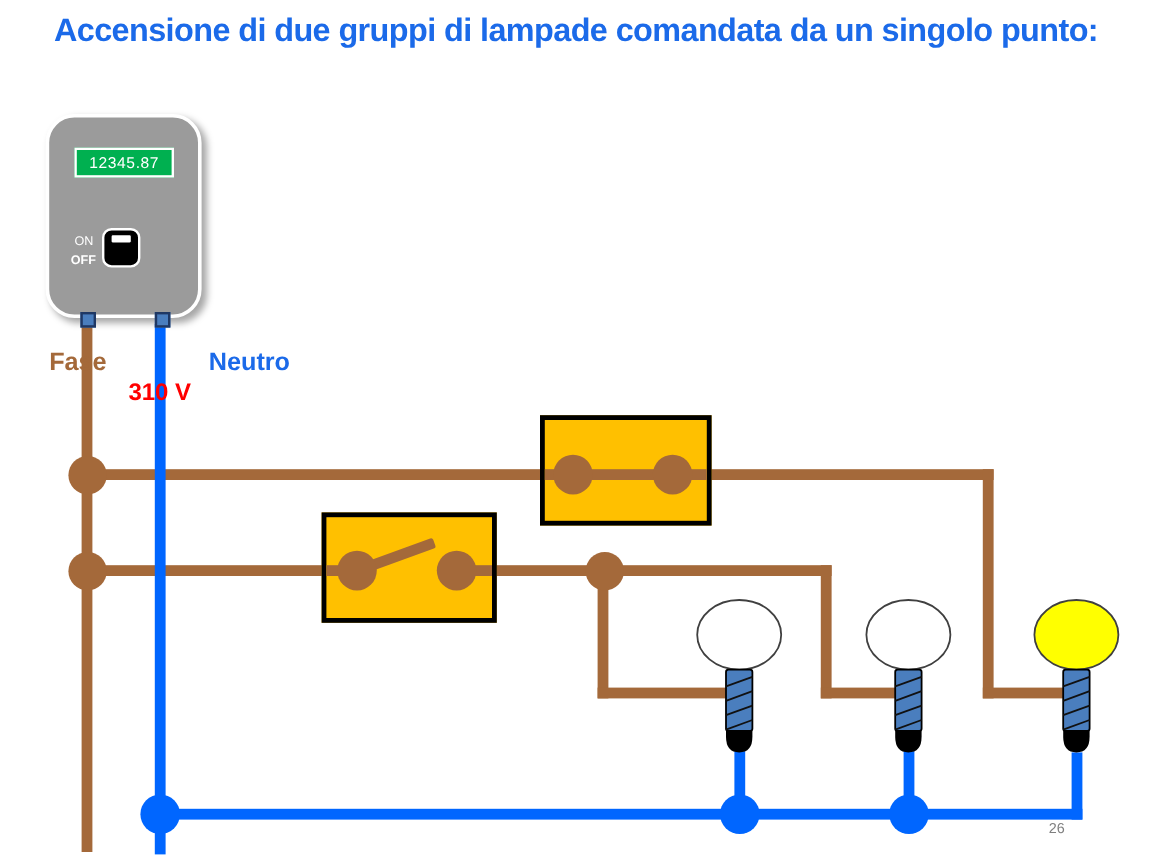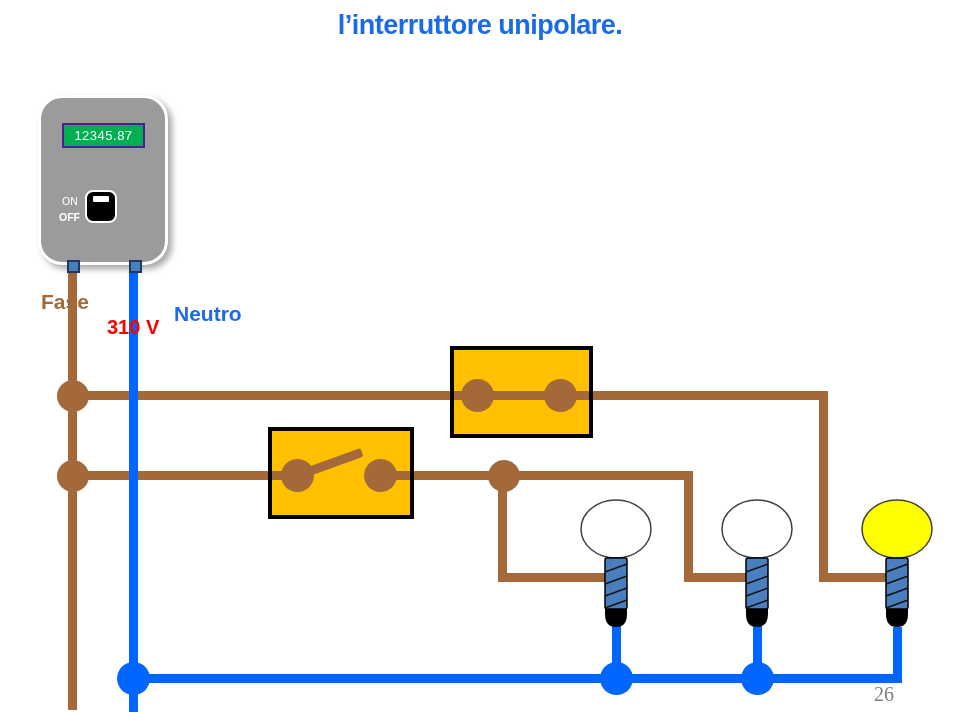--- a/index.html
+++ b/index.html
@@ -44,49 +44,49 @@
   
   .lamp{position:absolute;z-index:3;}
   
   .meter{
     position:absolute;left:38px;top:95px;width:130px;height:170px;
     background:var(--meter-gray,#9B9B9B);border:3px solid #fff;border-radius:24px;
     box-shadow:4px 4px 6px rgba(0,0,0,0.35);z-index:4;box-sizing:border-box;
   }
   .display{
     position:absolute;left:21px;top:25px;width:79px;height:21px;
-    background:var(--display-green,#00B050);border:2px solid #4c1d95;
+    background:var(--display-green,#00B050);border:2px solid #ffffff;
     color:#fff;font-size:13px;text-align:center;line-height:21px;letter-spacing:0.5px;
   }
   .onoff{position:absolute;color:#fff;font-size:10.5px;font-weight:normal;}
   .toggle{
     position:absolute;left:44px;top:92px;width:28px;height:29px;background:#000;
     border:2px solid #fff;border-radius:8px;display:flex;justify-content:center;
   }
   .toggle-pill{width:16px;height:6px;background:#fff;border:1.5px solid #000;
     border-radius:2px;margin-top:3px;}
   .terminal{
     position:absolute;width:9px;height:9px;background:var(--base-steel,#4A7EBE);
     border:2px solid var(--terminal-border,#1F3864);z-index:5;
   }
   
   .lbl{position:absolute;font-weight:bold;z-index:4;margin-left:28px;}
   .lbl-fase{left:13px;top:290px;font-size:21px;color:var(--phase-brown,#A4693A);}
-  .lbl-neutro{left:146px;top:302px;font-size:21px;color:var(--title-blue,#1B6AE9);}
+  .lbl-neutro{left:146px;top:290px;font-size:21px;color:var(--title-blue,#1B6AE9);}
   .lbl-volt{left:79px;top:316px;font-size:20px;color:var(--voltage-red,#FF0000);}
-  .page-num{position:absolute;left:874px;top:683px;font-size:20px;
-    color:var(--page-gray,#7F7F7F);font-weight:normal;z-index:4;font-family:Liberation Serif, serif;}
+  .page-num{position:absolute;left:874px;top:683px;font-size:12px;
+    color:var(--page-gray,#7F7F7F);font-weight:normal;z-index:4;}
 </style>
 </head>
 <body>
 
 <div class="slide">
 
   <div class="title">
-    <div>l’interruttore unipolare.</div>
+    <div>Accensione di due gruppi di lampade comandata da un singolo punto:</div>
   </div>
 
   <div class="wire brown" style="left:68px;top:270px;width:9px;height:440px;"></div>
   <div class="wire brown" style="left:68px;top:391px;width:760px;height:9px;"></div>
   <div class="wire brown" style="left:819px;top:391px;width:9px;height:191px;"></div>
   <div class="wire brown" style="left:819px;top:573px;width:70px;height:9px;"></div>
   <div class="wire brown" style="left:68px;top:471px;width:205px;height:9px;"></div>
   <div class="wire brown" style="left:410px;top:471px;width:283px;height:9px;"></div>
   <div class="wire brown" style="left:684px;top:471px;width:9px;height:111px;"></div>
   <div class="wire brown" style="left:684px;top:573px;width:63px;height:9px;"></div>

